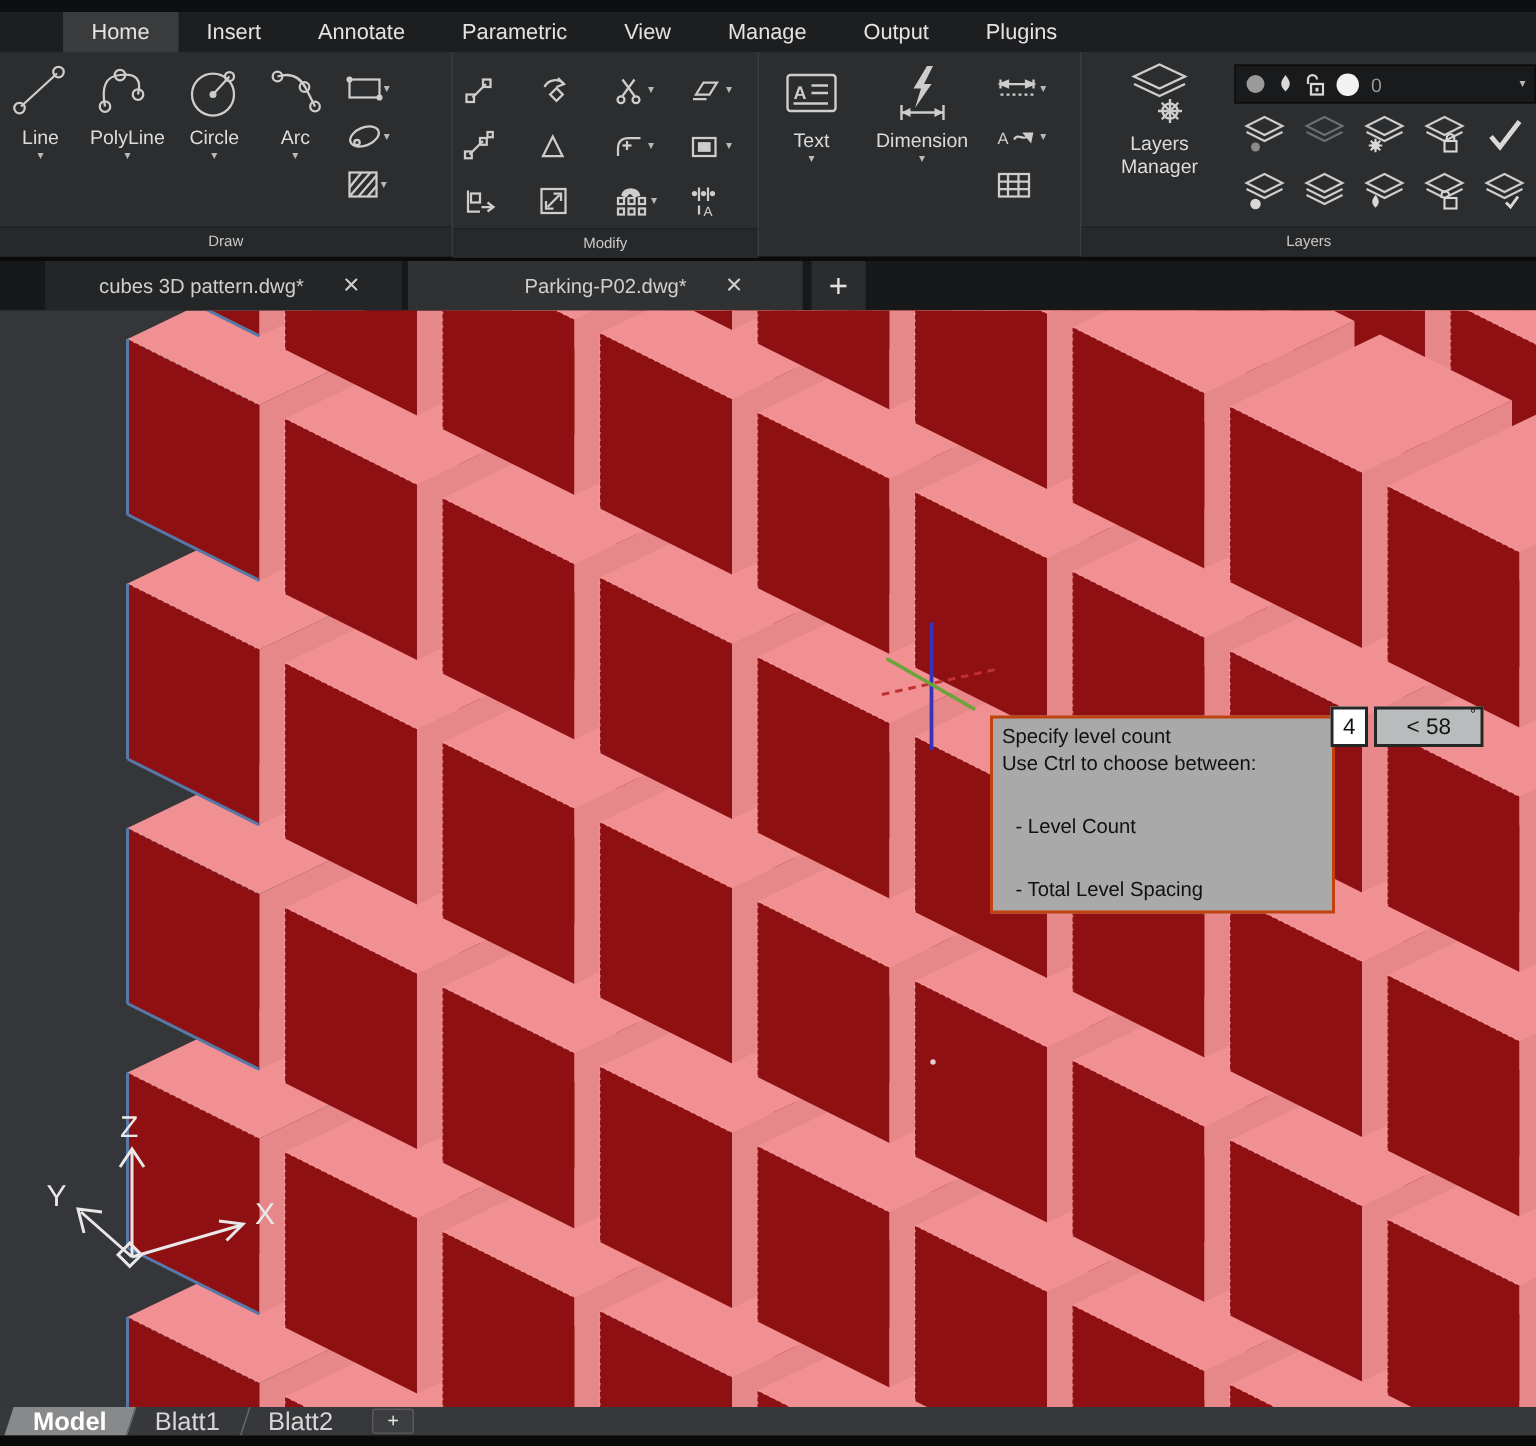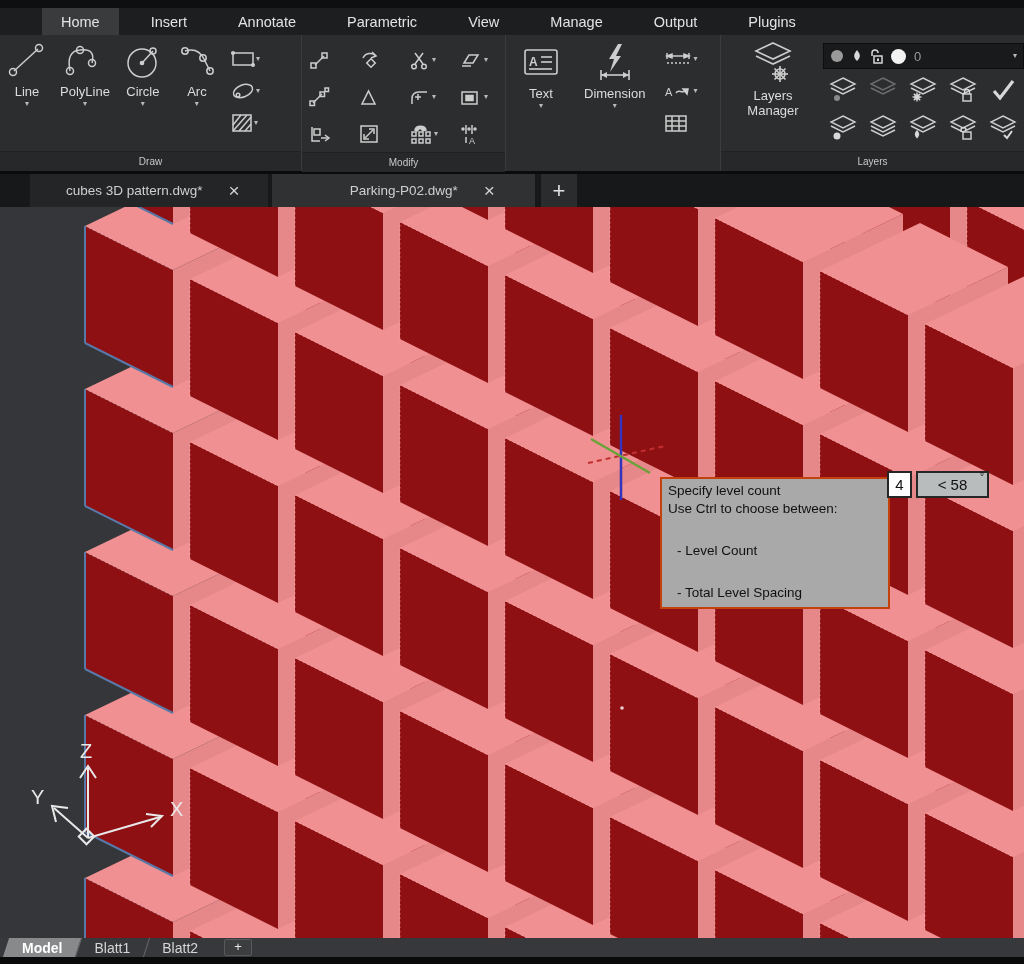--- a/index.html
+++ b/index.html
@@ -1,21 +1,21 @@
 <!DOCTYPE html>
 <html><head>
 <meta charset="utf-8">
 <style>
   html,body{margin:0;padding:0;background:#000;}
   .app{position:relative;width:1024px;height:964px;overflow:hidden;background:#343639;
        font-family:"Liberation Sans",sans-serif;-webkit-font-smoothing:antialiased;}
   
   .topstrip{position:absolute;left:0;top:0;width:100%;height:8px;background:#0e0f10;}
   .menubar{position:absolute;left:0;top:8px;width:100%;height:27px;background:#1d1e20;
-           display:flex;align-items:stretch;padding-left:42px;box-sizing:border-box;gap:13px;}
+           display:flex;align-items:stretch;padding-left:42px;box-sizing:border-box;}
   .mtab{display:flex;align-items:center;padding:0 19px;color:#e3e3e3;font-size:14.5px;cursor:default;}
   .mtab.active{background:#3a3b3d;}
   
   .ribbon{position:absolute;left:0;top:35px;width:100%;height:139px;background:#2b2d2f;
           display:flex;border-bottom:3px solid #0b0b0c;box-sizing:border-box;}
   .rsec{display:flex;flex-direction:column;border-right:1px solid #3a3c3e;box-sizing:border-box;}
   .rsec:last-child{border-right:none;}
   .rsec-content{flex:1;display:flex;align-items:flex-start;}
   .rsec-label{height:19px;line-height:19px;text-align:center;color:#c9c9c9;font-size:10px;
               border-top:1px solid #202123;background:#26282a;}
@@ -49,21 +49,21 @@
   .tooltip .indent{padding-left:9px;margin-top:24px;}
   .dynbox{position:absolute;top:264px;height:23px;border:2px solid #262626;font-size:15px;color:#111;
           display:flex;align-items:center;justify-content:center;}
   .levelbox{left:887px;width:21px;background:#ffffff;}
   .anglebox{left:916px;width:69px;background:#b9bcbd;}
   .anglebox .deg{position:absolute;right:3px;top:-2px;font-size:10px;}
   
   .bottombar{position:absolute;left:0;top:938px;width:100%;height:19px;background:#36383b;
              display:flex;align-items:stretch;padding-left:6px;box-sizing:border-box;}
   .blackfoot{position:absolute;left:0;top:957px;width:100%;height:7px;background:#0a0a0b;}
-  .stab{position:relative;display:flex;align-items:center;padding:0 16px;font-size:14px;color:#d6d6d6;}
+  .stab{position:relative;display:flex;align-items:center;padding:0 16px;font-size:17px;color:#d6d6d6;}
   .stab .bgshape{position:absolute;inset:0;transform:skewX(-18deg);border-left:1px solid #6a6a6a;}
   .stab.active .bgshape{background:#87898b;border-left:none;}
   .stab.active{color:#ffffff;font-weight:bold;}
   .stab span.t{position:relative;}
   .addsheet{align-self:center;width:26px;height:15px;background:#3b3d3f;border:1px solid #59595b;
             border-radius:2px;color:#e8e8e8;font-size:13px;line-height:13px;text-align:center;margin-left:10px;}
 </style>
 </head>
 <body>
 

